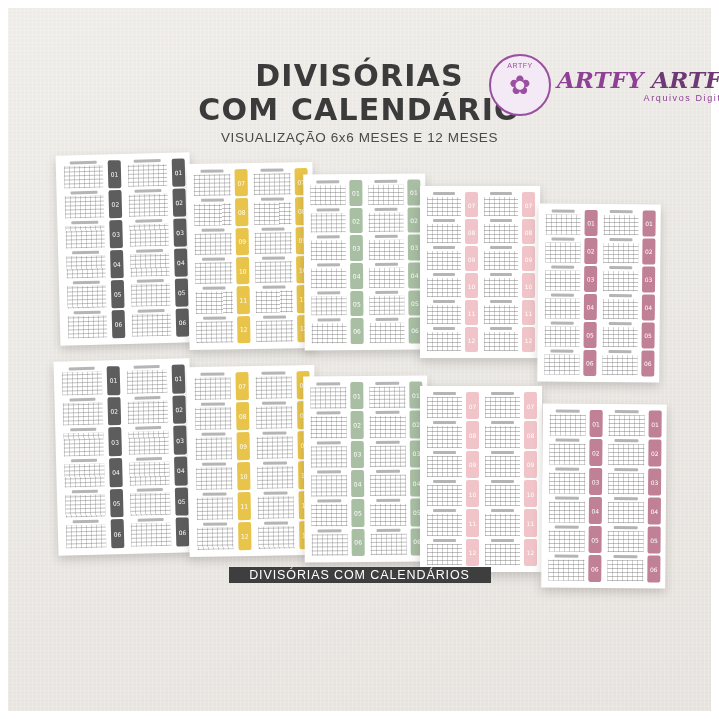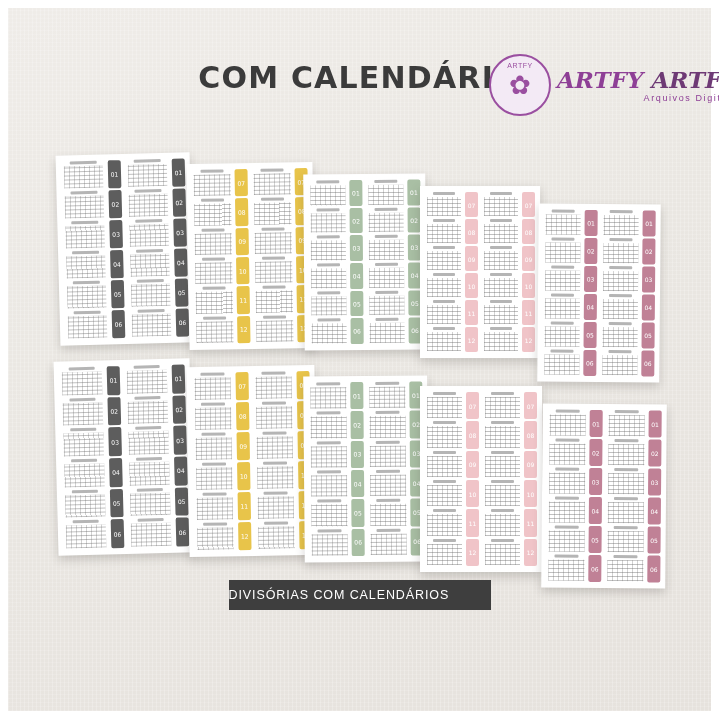--- a/index.html
+++ b/index.html
@@ -199,27 +199,27 @@
     font-size: 6px;
     color: #ffffff;
     font-family: "DejaVu Sans", sans-serif;
   }
 
   
   .banner {
     position: absolute;
     left: 50%;
     transform: translateX(-50%);
-    top: 572px;
+    top: 559px;
     width: 262px;
-    height: 30px;
+    height: 16px;
     background: #3e3e3e;
     display: flex;
     align-items: center;
-    justify-content: flex-start;
+    justify-content: center;
     z-index: 8;
   }
   .banner span {
     color: #ffffff;
     font-size: 12.5px;
     letter-spacing: .9px;
     font-family: "Liberation Sans", sans-serif;
   }
   .footer {
     position: absolute;
@@ -233,21 +233,23 @@
     z-index: 8;
   }
 </style>
 </head>
 <body>
 
 <div class="poster">
   <div class="canvas">
 
     <div class="title-block">
+      <div class="title-line1">DIVISÓRIAS</div>
       <div class="title-line2">COM CALENDÁRIO</div>
+      <div class="subtitle">VISUALIZAÇÃO 6x6 MESES E 12 MESES</div>
     </div>
 
     <div class="logo">
       <div class="logo-badge">
         <span class="badge-text">ARTFY</span>
         <span class="flower">✿</span>
       </div>
       <div class="logo-texts">
         <div class="logo-row">
           <span class="logo-word">ARTFY</span>

